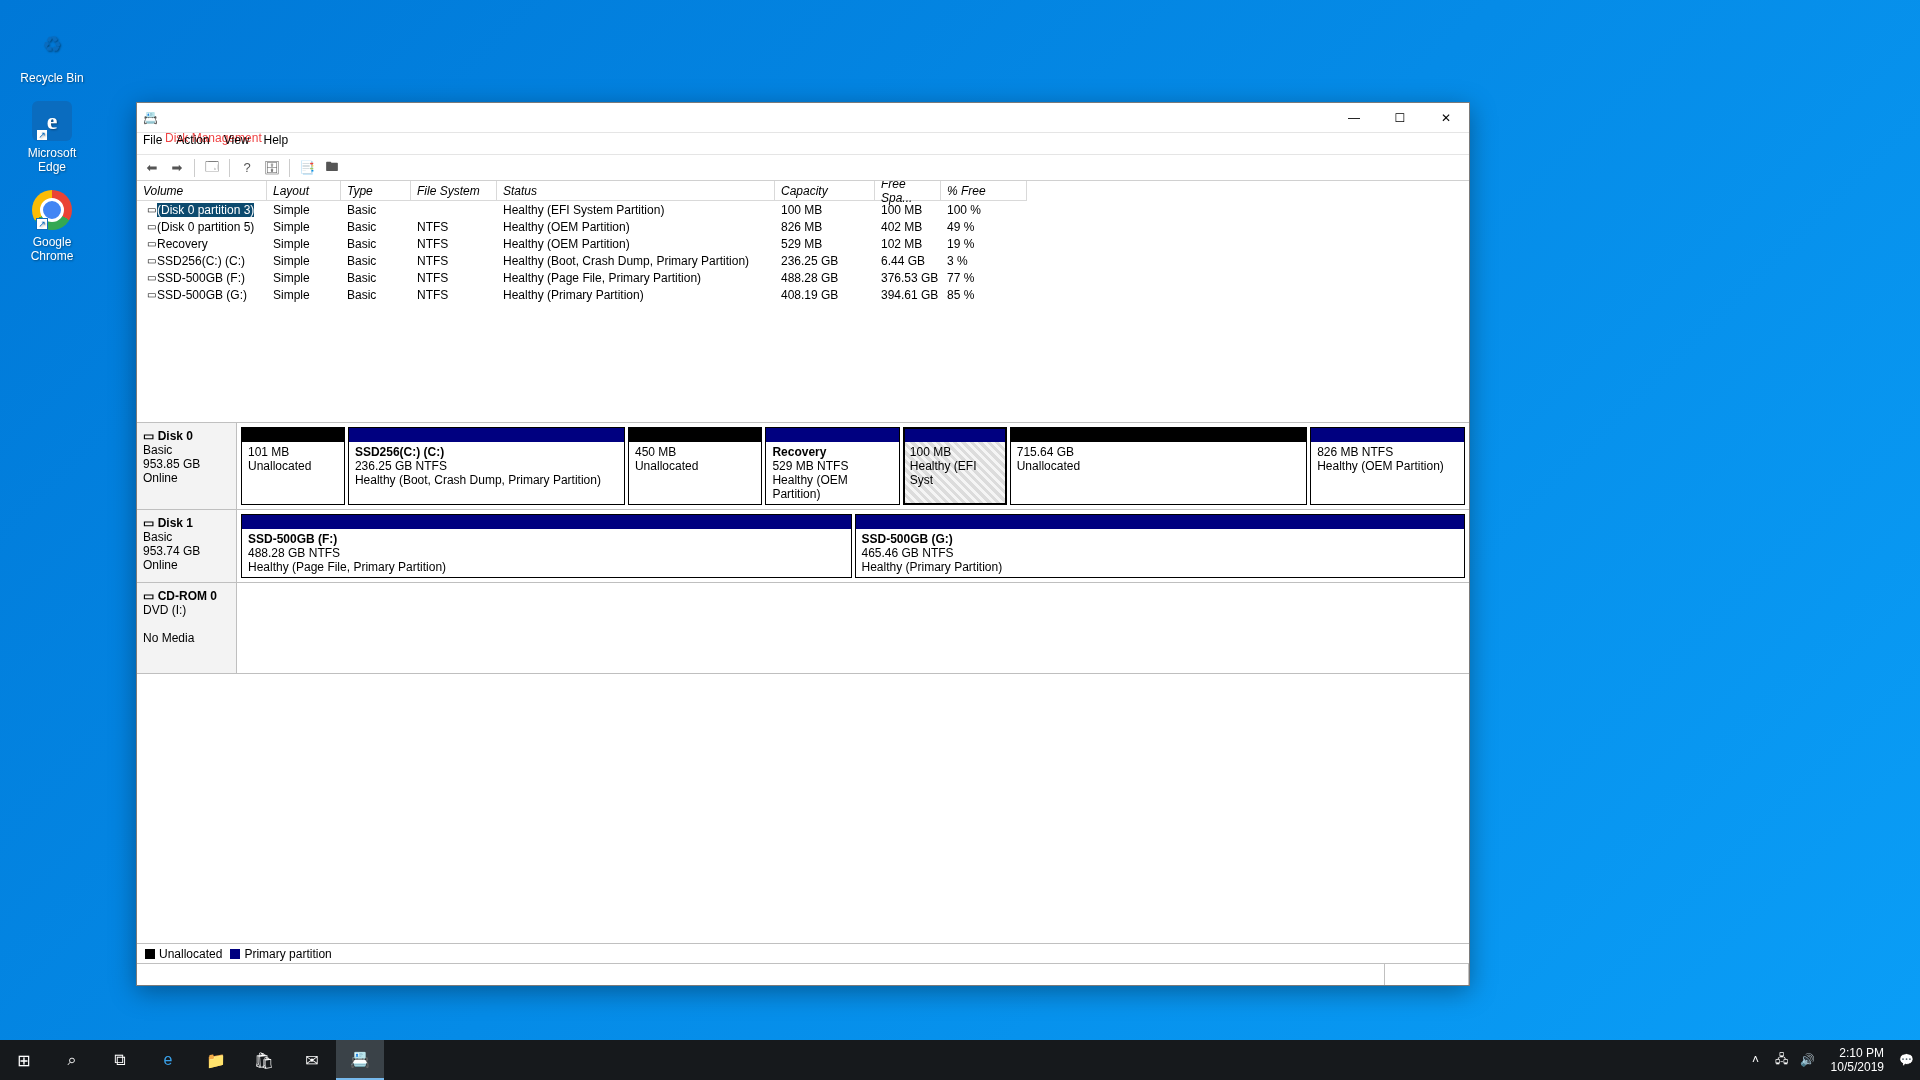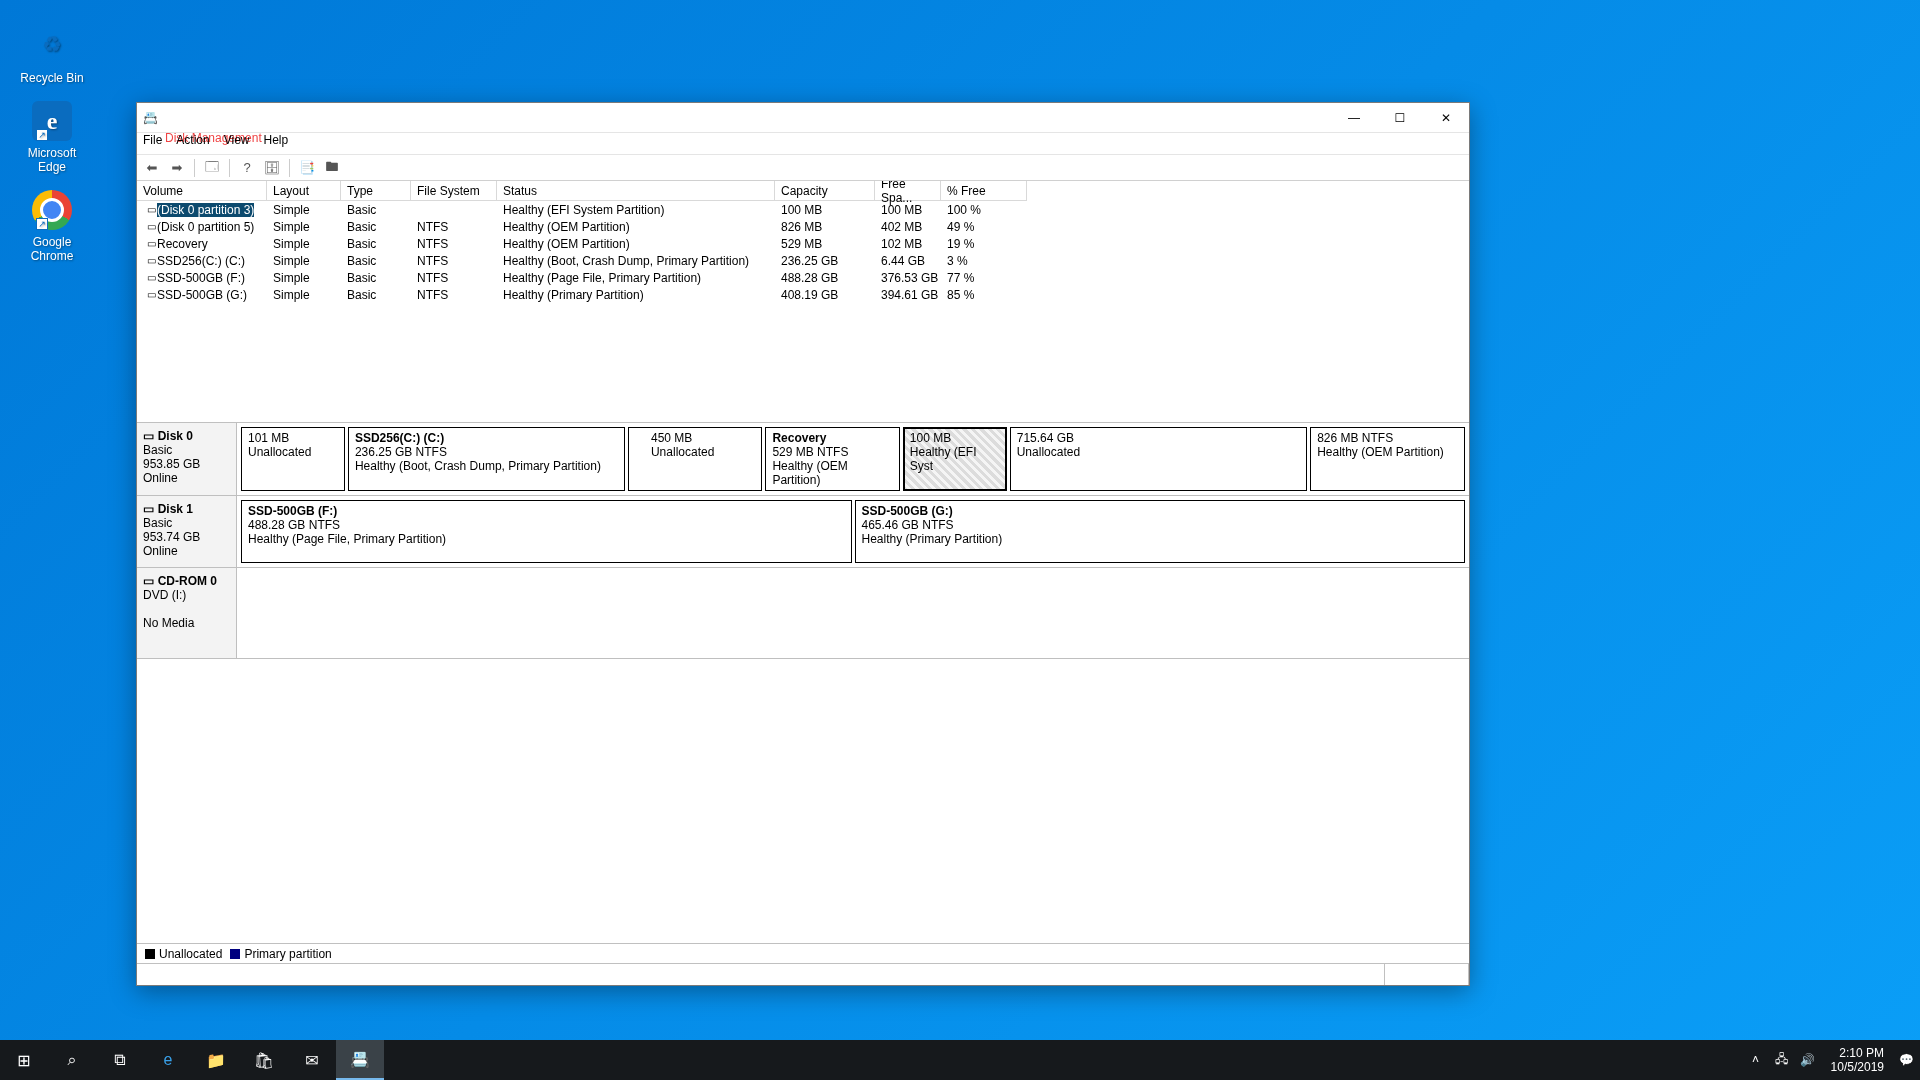--- a/index.html
+++ b/index.html
@@ -25,34 +25,34 @@
 .titlebar .txt { font-size:12px; color:#ef4444;margin-top:41px; }
 .wctrl { margin-left:auto; display:flex; }
 .wctrl div { width:46px; height:30px; display:flex; align-items:center; justify-content:center; font-size:12px; cursor:pointer; }
 .menubar { height:22px; display:flex; align-items:flex-start; padding-left:6px; font-size:12px; gap:14px; border-bottom:1px solid #e5e5e5; }
 .menubar span { cursor:pointer; }
 .toolbar { height:26px; display:flex; align-items:center; padding-left:4px; gap:3px; border-bottom:1px solid #d0d0d0; }
 .toolbar .tb { width:22px; height:22px; display:flex; align-items:center; justify-content:center; font-size:13px; color:#555; cursor:pointer; }
 .toolbar .sep { width:1px; height:18px; background:#ccc; margin:0 3px; }
 
 .volpane { height:242px; border-bottom:1px solid #c0c0c0; overflow:auto; }
-.vhead { display:flex; height:20px; font-size:12px; }
+.vhead { display:flex; height:20px; font-size:12px;font-style:italic; }
 .vhead div { padding:2px 6px; border-right:1px solid #d9d9d9; border-bottom:1px solid #d9d9d9; background:#fff; display:flex; align-items:center; }
 .vrow { display:flex; height:17px; font-size:12px; }
 .vrow div { padding:0 6px; display:flex; align-items:center; white-space:nowrap; overflow:hidden; }
 .vrow .vico { width:14px; font-size:10px; text-align:center; padding:0 2px 0 4px;}
 .vrow.sel .vname { background:#0c4a6e; color:#fff; }
 .col-v{width:130px}.col-l{width:74px}.col-t{width:70px}.col-f{width:86px}.col-s{width:278px}.col-c{width:100px}.col-fs{width:66px}.col-pf{width:86px}
 
 .gpane { flex:1; background:#fff; overflow:auto; }
 .drow { display:flex; border-bottom:1px solid #bfbfbf; min-height:72px; }
 .dhead { width:100px; padding:6px 6px; font-size:12px; border-right:1px solid #bfbfbf; background:#f3f3f3; }
 .dhead b { font-size:12px; }
 .dparts { flex:1; display:flex; padding:4px; gap:3px; }
-.part { border:1px solid #000; display:flex; flex-direction:row; font-size:12px; padding:0; overflow:hidden; }
+.part { border:1px solid #000; display:flex; flex-direction:column; font-size:12px; padding:0; overflow:hidden; }
 .part .top { height:14px; }
 .part .body { padding:3px 6px; flex:1; line-height:14px; }
 .top-unalloc { background:#000; }
 .top-primary { background:#000080; }
 .part.selected { outline:2px solid #000; outline-offset:-2px; }
 .hatched { background:repeating-linear-gradient(45deg,#dcdcdc 0 3px,#f5f5f5 3px 6px); }
 
 .legend { height:20px; border-top:1px solid #c0c0c0; display:flex; align-items:center; font-size:12px; padding:0 8px; gap:8px; }
 .legend .sw { width:10px; height:10px; display:inline-block; margin-right:4px; vertical-align:middle; }
 .statusbar { height:22px; border-top:1px solid #c0c0c0; display:flex; }
@@ -232,21 +232,21 @@
           <div class="dhead"><b>▭ Disk 0</b><br><span>Basic</span><br><span>953.85 GB</span><br><span>Online</span></div>
           <div class="dparts">
             <div class="part" style="flex: 10 1 0px;">
               <div class="top top-unalloc"></div>
               <div class="body "><span>101 MB</span><br><span>Unallocated</span></div>
             </div>
             <div class="part" style="flex: 27 1 0px;">
               <div class="top top-primary"></div>
               <div class="body "><b>SSD256(C:)  (C:)</b><br><span>236.25 GB NTFS</span><br><span>Healthy (Boot, Crash Dump, Primary Partition)</span></div>
             </div>
-            <div class="part" style="flex: 13 1 0px; gap: 16px;">
+            <div class="part" style="flex: 13 1 0px;">
               <div class="top top-unalloc"></div>
               <div class="body "><span>450 MB</span><br><span>Unallocated</span></div>
             </div>
             <div class="part" style="flex: 13 1 0px;">
               <div class="top top-primary"></div>
               <div class="body "><b>Recovery</b><br><span>529 MB NTFS</span><br><span>Healthy (OEM Partition)</span></div>
             </div>
             <div class="part selected" style="flex: 10 1 0px;">
               <div class="top top-primary"></div>
               <div class="body hatched"><span>100 MB</span><br><span>Healthy (EFI Syst</span></div>

